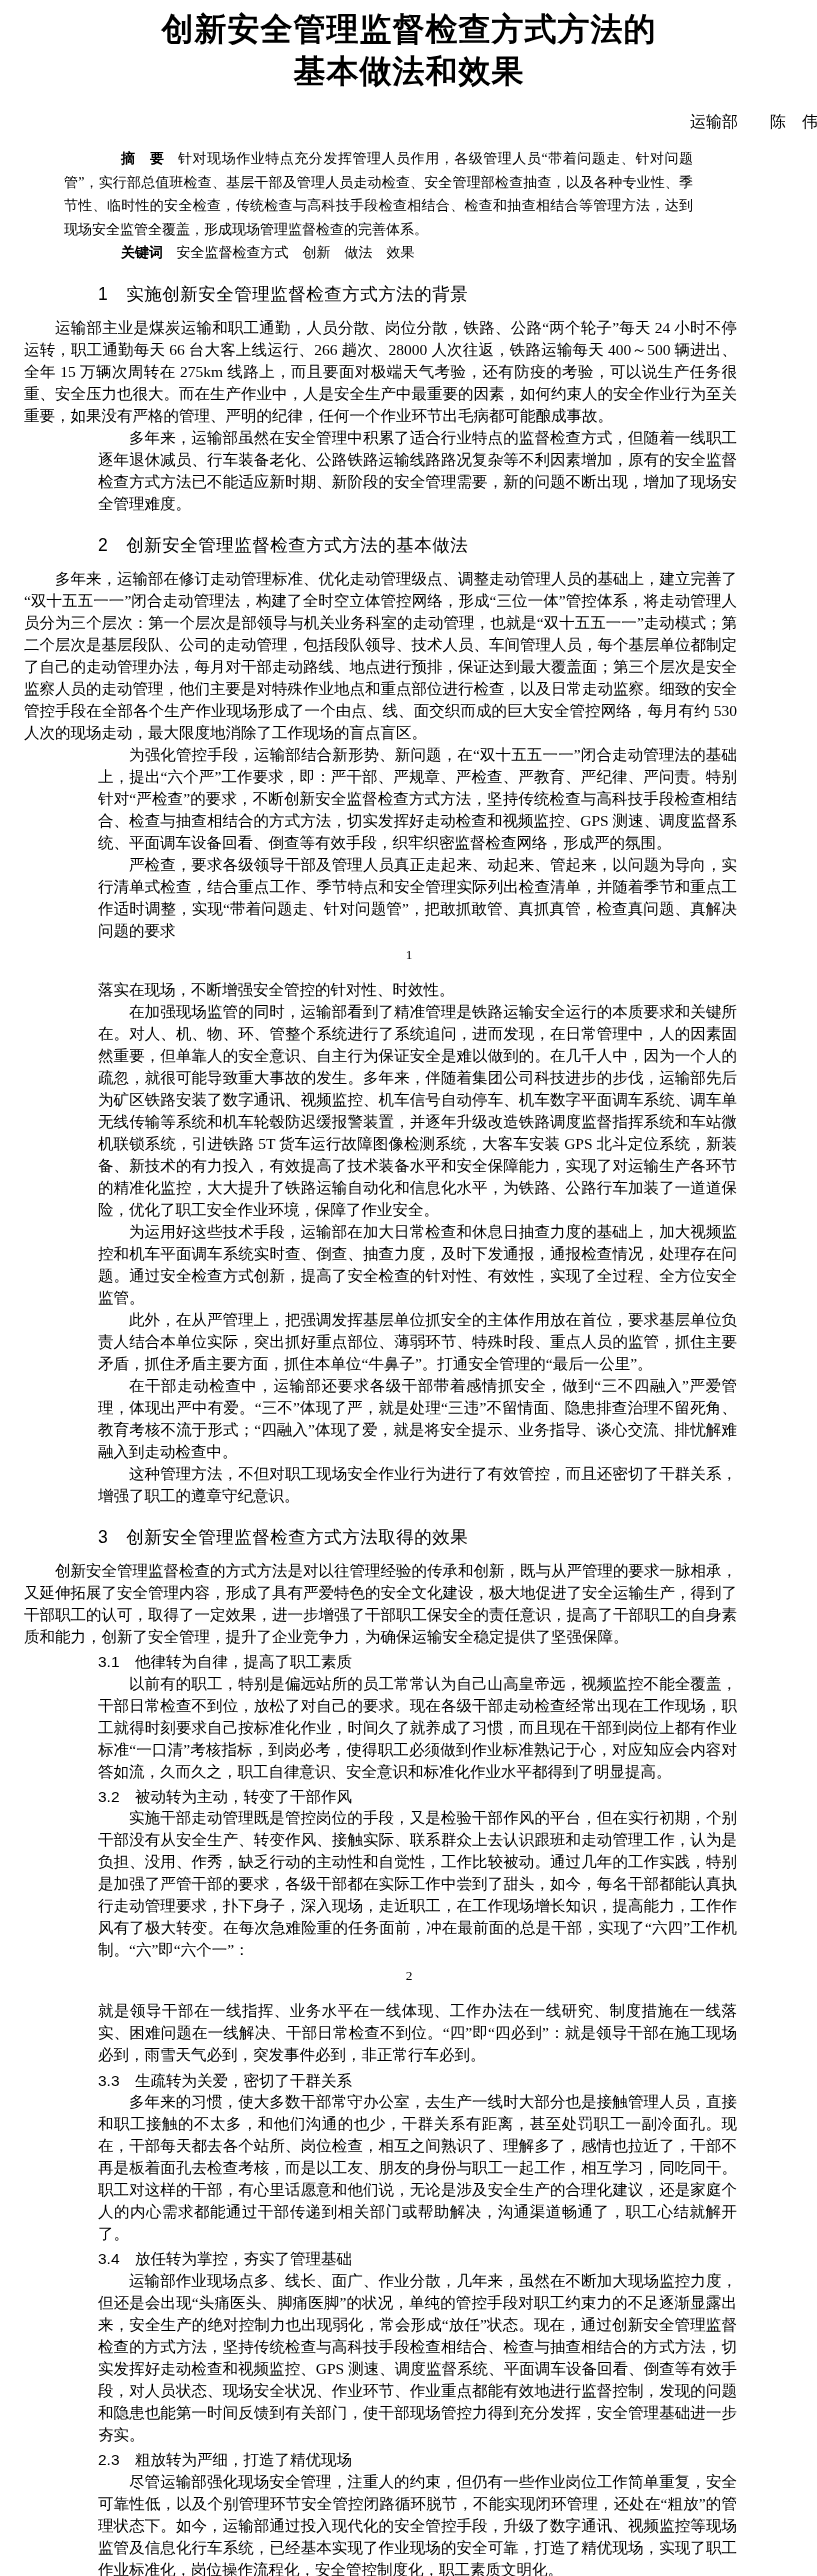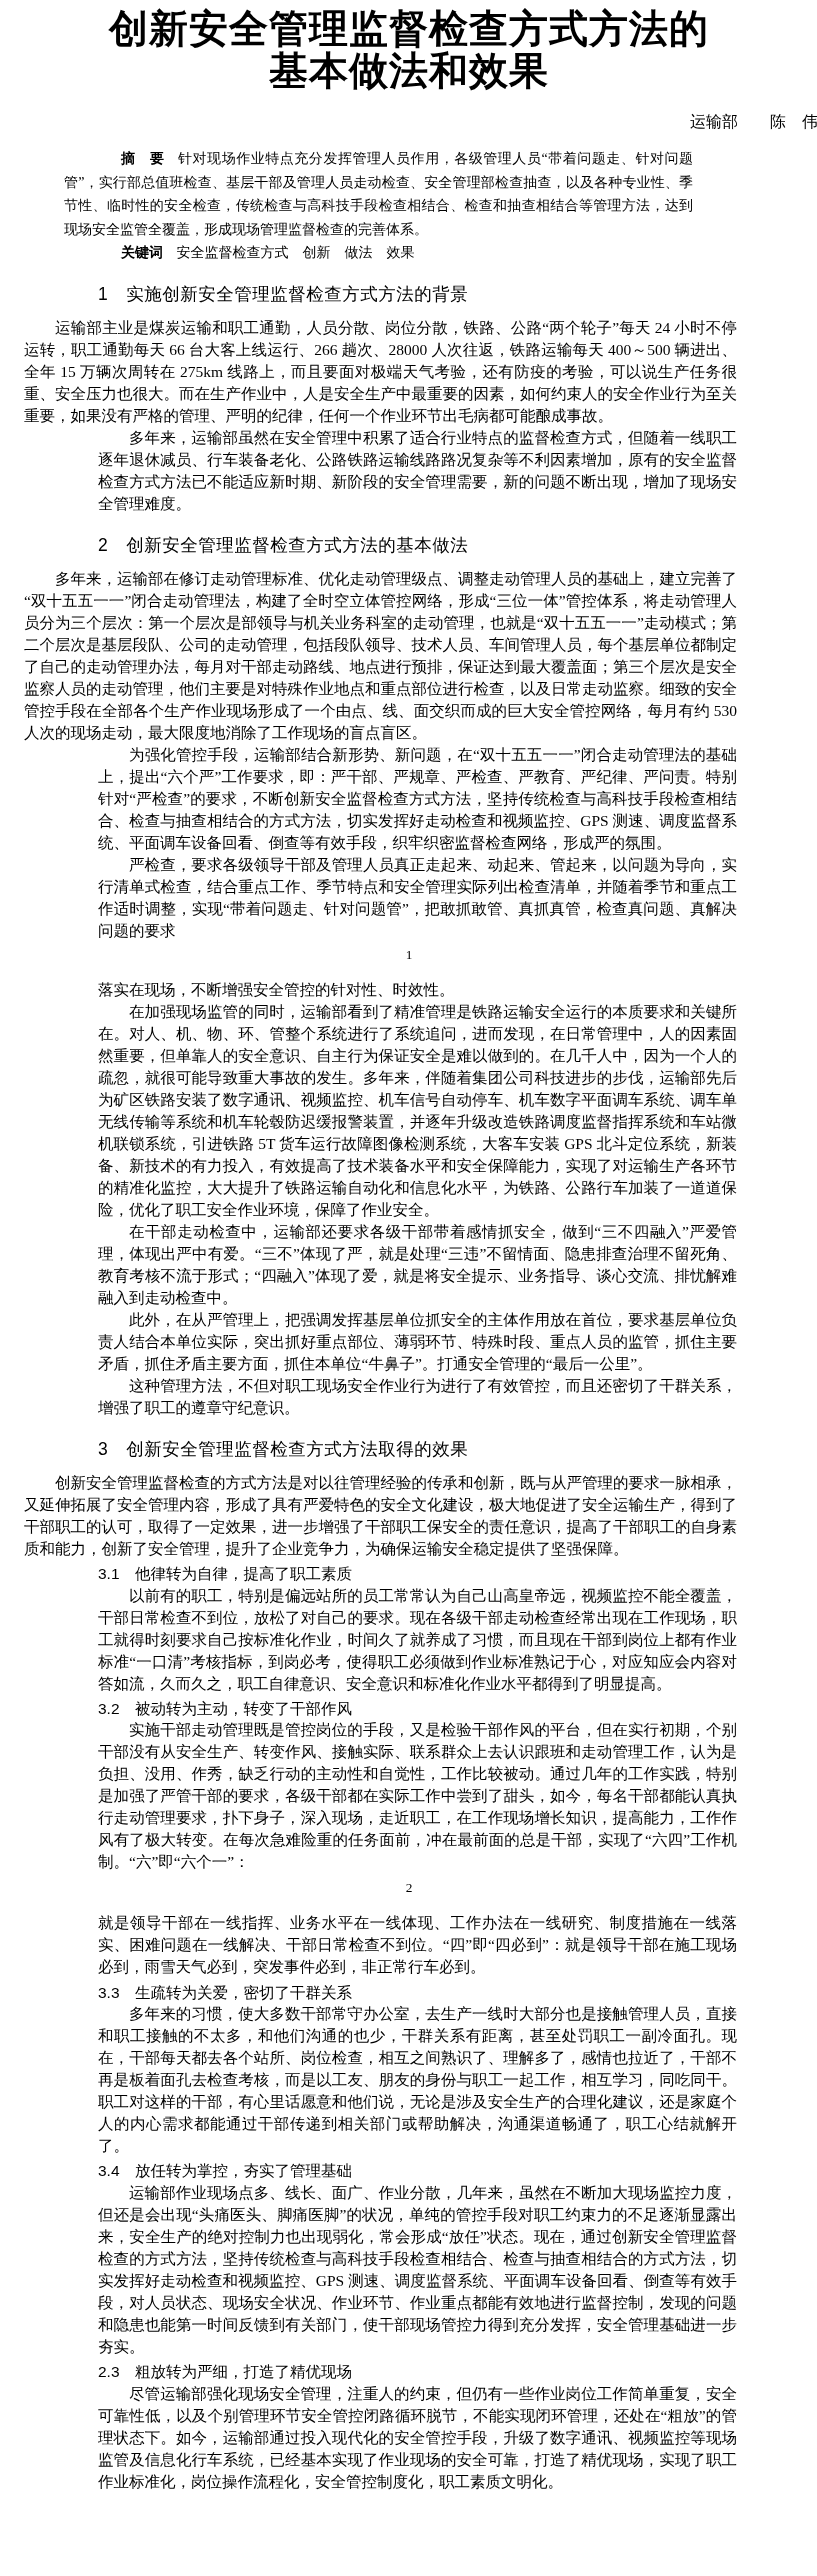--- a/index.html
+++ b/index.html
@@ -14,21 +14,21 @@
     background: #ffffff;
     color: #000000;
     font-family: "Liberation Serif", "DejaVu Serif", serif;
     overflow: hidden;
   }
   .doc-title {
     padding-top: 8.2px;
     text-align: center;
     font-family: "Liberation Sans", "DejaVu Sans", sans-serif;
     font-weight: bold;
-    font-size: 39px;
+    font-size: 32px;
     line-height: 42px;
     letter-spacing: 1px;
   }
   .author-line {
     margin-top: 20.6px;
     text-align: right;
     font-size: 16px;
     line-height: 18.5px;
   }
   .abstract, .keywords {
@@ -103,22 +103,23 @@
 
   <h2 class="sec-heading">2　创新安全管理监督检查方式方法的基本做法</h2>
   <p class="body-p first-after-heading">多年来，运输部在修订走动管理标准、优化走动管理级点、调整走动管理人员的基础上，建立完善了“双十五五一一”闭合走动管理法，构建了全时空立体管控网络，形成“三位一体”管控体系，将走动管理人员分为三个层次：第一个层次是部领导与机关业务科室的走动管理，也就是“双十五五一一”走动模式；第二个层次是基层段队、公司的走动管理，包括段队领导、技术人员、车间管理人员，每个基层单位都制定了自己的走动管理办法，每月对干部走动路线、地点进行预排，保证达到最大覆盖面；第三个层次是安全监察人员的走动管理，他们主要是对特殊作业地点和重点部位进行检查，以及日常走动监察。细致的安全管控手段在全部各个生产作业现场形成了一个由点、线、面交织而成的巨大安全管控网络，每月有约 530 人次的现场走动，最大限度地消除了工作现场的盲点盲区。</p>
   <p class="body-p">为强化管控手段，运输部结合新形势、新问题，在“双十五五一一”闭合走动管理法的基础上，提出“六个严”工作要求，即：严干部、严规章、严检查、严教育、严纪律、严问责。特别针对“严检查”的要求，不断创新安全监督检查方式方法，坚持传统检查与高科技手段检查相结合、检查与抽查相结合的方式方法，切实发挥好走动检查和视频监控、GPS 测速、调度监督系统、平面调车设备回看、倒查等有效手段，织牢织密监督检查网络，形成严的氛围。</p>
   <p class="body-p">严检查，要求各级领导干部及管理人员真正走起来、动起来、管起来，以问题为导向，实行清单式检查，结合重点工作、季节特点和安全管理实际列出检查清单，并随着季节和重点工作适时调整，实现“带着问题走、针对问题管”，把敢抓敢管、真抓真管，检查真问题、真解决问题的要求</p>
 
   <div class="page-num">1</div>
 
   <p class="body-p continuation resume">落实在现场，不断增强安全管控的针对性、时效性。</p>
   <p class="body-p">在加强现场监管的同时，运输部看到了精准管理是铁路运输安全运行的本质要求和关键所在。对人、机、物、环、管整个系统进行了系统追问，进而发现，在日常管理中，人的因素固然重要，但单靠人的安全意识、自主行为保证安全是难以做到的。在几千人中，因为一个人的疏忽，就很可能导致重大事故的发生。多年来，伴随着集团公司科技进步的步伐，运输部先后为矿区铁路安装了数字通讯、视频监控、机车信号自动停车、机车数字平面调车系统、调车单无线传输等系统和机车轮毂防迟缓报警装置，并逐年升级改造铁路调度监督指挥系统和车站微机联锁系统，引进铁路 5T 货车运行故障图像检测系统，大客车安装 GPS 北斗定位系统，新装备、新技术的有力投入，有效提高了技术装备水平和安全保障能力，实现了对运输生产各环节的精准化监控，大大提升了铁路运输自动化和信息化水平，为铁路、公路行车加装了一道道保险，优化了职工安全作业环境，保障了作业安全。</p>
+  <p class="body-p">为运用好这些技术手段，运输部在加大日常检查和休息日抽查力度的基础上，加大视频监控和机车平面调车系统实时查、倒查、抽查力度，及时下发通报，通报检查情况，处理存在问题。通过安全检查方式创新，提高了安全检查的针对性、有效性，实现了全过程、全方位安全监管。</p>
+  <p class="body-p">此外，在从严管理上，把强调发挥基层单位抓安全的主体作用放在首位，要求基层单位负责人结合本单位实际，突出抓好重点部位、薄弱环节、特殊时段、重点人员的监管，抓住主要矛盾，抓住矛盾主要方面，抓住本单位“牛鼻子”。打通安全管理的“最后一公里”。</p>
   <p class="body-p">在干部走动检查中，运输部还要求各级干部带着感情抓安全，做到“三不四融入”严爱管理，体现出严中有爱。“三不”体现了严，就是处理“三违”不留情面、隐患排查治理不留死角、教育考核不流于形式；“四融入”体现了爱，就是将安全提示、业务指导、谈心交流、排忧解难融入到走动检查中。</p>
-  <p class="body-p">此外，在从严管理上，把强调发挥基层单位抓安全的主体作用放在首位，要求基层单位负责人结合本单位实际，突出抓好重点部位、薄弱环节、特殊时段、重点人员的监管，抓住主要矛盾，抓住矛盾主要方面，抓住本单位“牛鼻子”。打通安全管理的“最后一公里”。</p>
   <p class="body-p">这种管理方法，不但对职工现场安全作业行为进行了有效管控，而且还密切了干群关系，增强了职工的遵章守纪意识。</p>
 
   <h2 class="sec-heading">3　创新安全管理监督检查方式方法取得的效果</h2>
   <p class="body-p first-after-heading">创新安全管理监督检查的方式方法是对以往管理经验的传承和创新，既与从严管理的要求一脉相承，又延伸拓展了安全管理内容，形成了具有严爱特色的安全文化建设，极大地促进了安全运输生产，得到了干部职工的认可，取得了一定效果，进一步增强了干部职工保安全的责任意识，提高了干部职工的自身素质和能力，创新了安全管理，提升了企业竞争力，为确保运输安全稳定提供了坚强保障。</p>
 
   <h3 class="sub-heading">3.1　他律转为自律，提高了职工素质</h3>
   <p class="body-p">以前有的职工，特别是偏远站所的员工常常认为自己山高皇帝远，视频监控不能全覆盖，干部日常检查不到位，放松了对自己的要求。现在各级干部走动检查经常出现在工作现场，职工就得时刻要求自己按标准化作业，时间久了就养成了习惯，而且现在干部到岗位上都有作业标准“一口清”考核指标，到岗必考，使得职工必须做到作业标准熟记于心，对应知应会内容对答如流，久而久之，职工自律意识、安全意识和标准化作业水平都得到了明显提高。</p>
 
   <h3 class="sub-heading">3.2　被动转为主动，转变了干部作风</h3>
   <p class="body-p">实施干部走动管理既是管控岗位的手段，又是检验干部作风的平台，但在实行初期，个别干部没有从安全生产、转变作风、接触实际、联系群众上去认识跟班和走动管理工作，认为是负担、没用、作秀，缺乏行动的主动性和自觉性，工作比较被动。通过几年的工作实践，特别是加强了严管干部的要求，各级干部都在实际工作中尝到了甜头，如今，每名干部都能认真执行走动管理要求，扑下身子，深入现场，走近职工，在工作现场增长知识，提高能力，工作作风有了极大转变。在每次急难险重的任务面前，冲在最前面的总是干部，实现了“六四”工作机制。“六”即“六个一”：</p>

